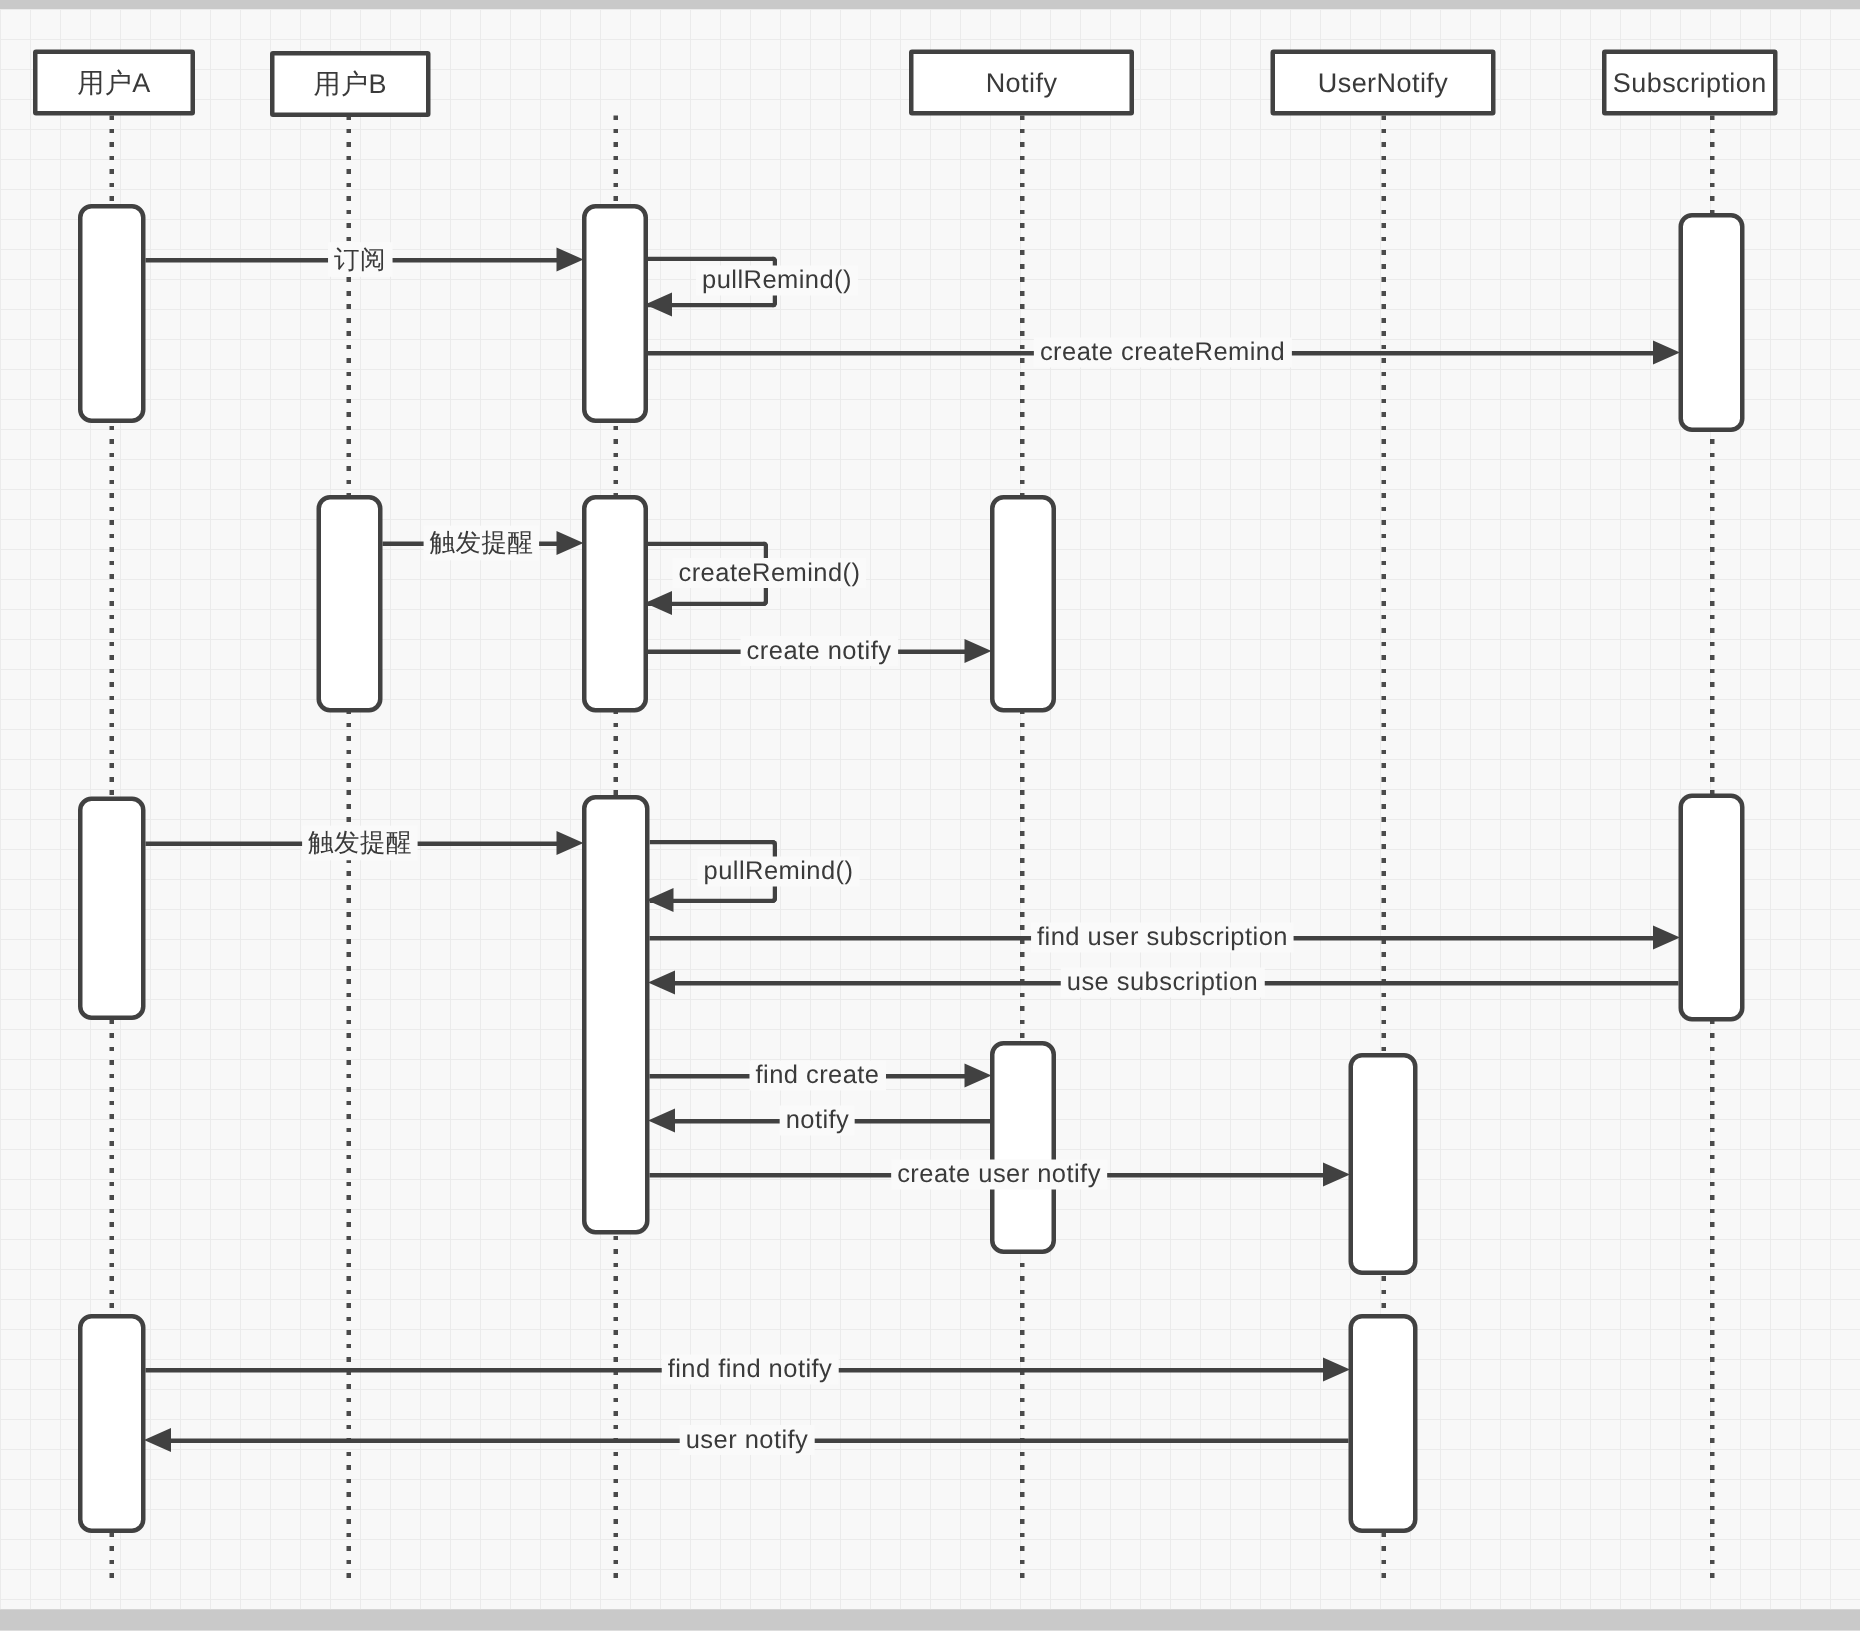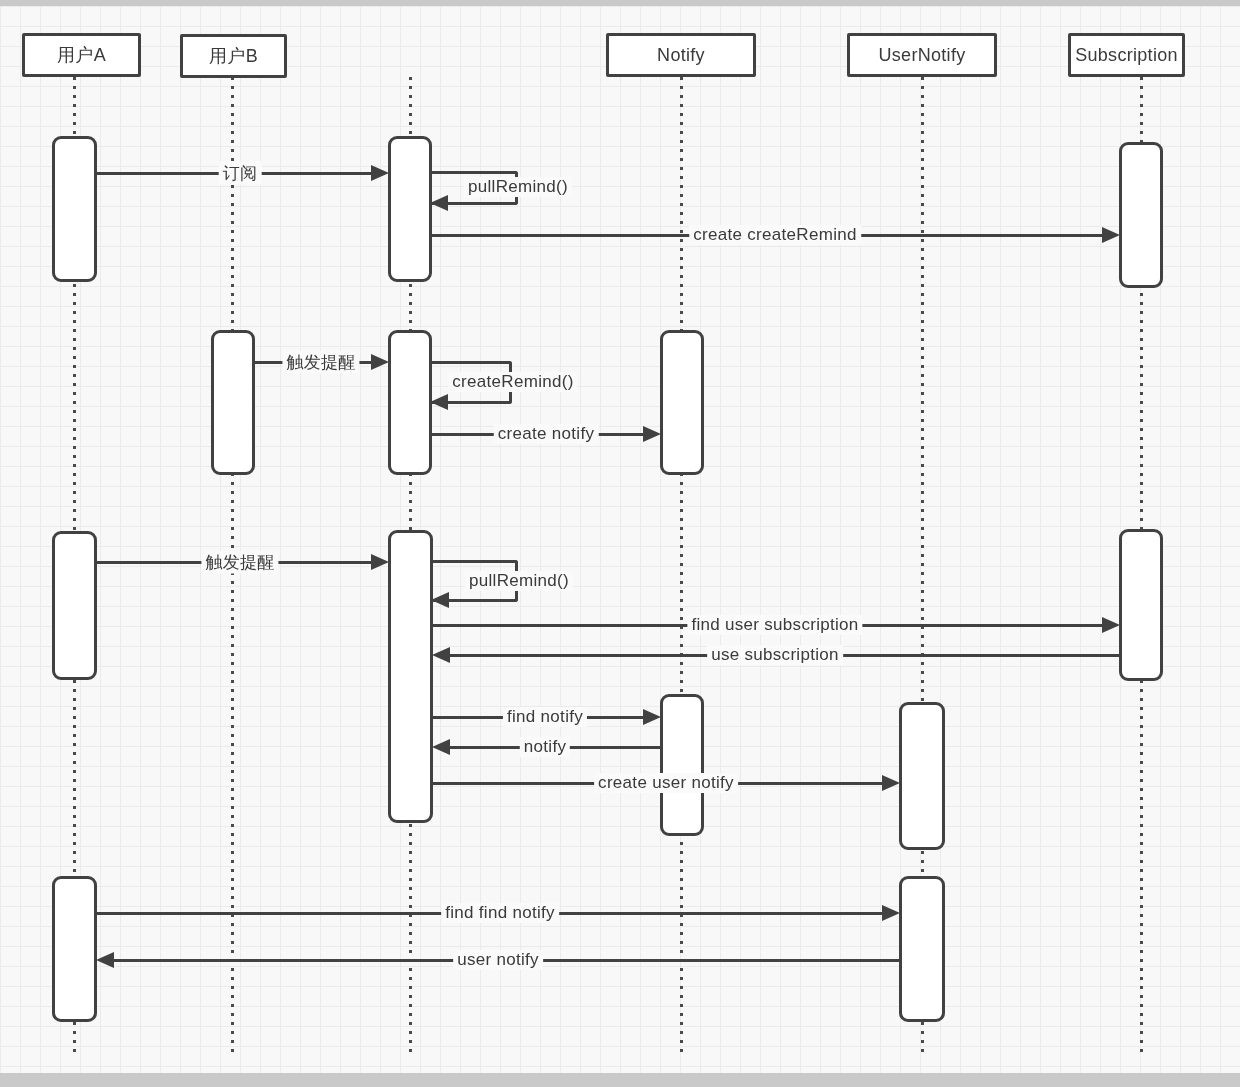--- a/index.html
+++ b/index.html
@@ -44,21 +44,21 @@
   <div class="edge" style="top:0;height:6px"></div>
   <div class="edge" style="top:1073px;height:14px"></div>
 
   <div class="lifeline" style="left:73px"></div>
   <div class="lifeline" style="left:231px"></div>
   <div class="lifeline" style="left:409px"></div>
   <div class="lifeline" style="left:680px"></div>
   <div class="lifeline" style="left:921px"></div>
   <div class="lifeline" style="left:1140px"></div>
 
-  <div class="participant" style="left:22px;top:33px;width:119px">用户A</div>
+  <div class="participant" style="left:22px;top:33px;width:108px">用户A</div>
   <div class="participant" style="left:180px;top:34px;width:107px">用户B</div>
   <div class="participant" style="left:606px;top:33px;width:150px">Notify</div>
   <div class="participant" style="left:847px;top:33px;width:150px">UserNotify</div>
   <div class="participant" style="left:1068px;top:33px;width:117px">Subscription</div>
 
   <div class="activation" style="left:52px;top:136px;width:45px;height:146px"></div>
   <div class="activation" style="left:388px;top:136px;width:44px;height:146px"></div>
   <div class="activation" style="left:1119px;top:142px;width:44px;height:146px"></div>
   <div class="activation" style="left:211px;top:330px;width:44px;height:145px"></div>
   <div class="activation" style="left:388px;top:330px;width:44px;height:145px"></div>
@@ -135,18 +135,18 @@
   <div class="msg-label" style="left:240px;top:173px">订阅</div>
   <div class="msg-label" style="left:518px;top:187px">pullRemind()</div>
   <div class="msg-label" style="left:775px;top:235px">create createRemind</div>
   <div class="msg-label" style="left:321px;top:362px">触发提醒</div>
   <div class="msg-label" style="left:513px;top:382px">createRemind()</div>
   <div class="msg-label" style="left:546px;top:434px">create notify</div>
   <div class="msg-label" style="left:240px;top:562px">触发提醒</div>
   <div class="msg-label" style="left:519px;top:581px">pullRemind()</div>
   <div class="msg-label" style="left:775px;top:625px">find user subscription</div>
   <div class="msg-label" style="left:775px;top:655px">use subscription</div>
-  <div class="msg-label" style="left:545px;top:717px">find notify</div>
+  <div class="msg-label" style="left:545px;top:717px">find create</div>
   <div class="msg-label" style="left:545px;top:747px">notify</div>
   <div class="msg-label" style="left:666px;top:783px">create user notify</div>
   <div class="msg-label" style="left:500px;top:913px">find find notify</div>
   <div class="msg-label" style="left:498px;top:960px">user notify</div>
 </div>
 
 </body></html>

